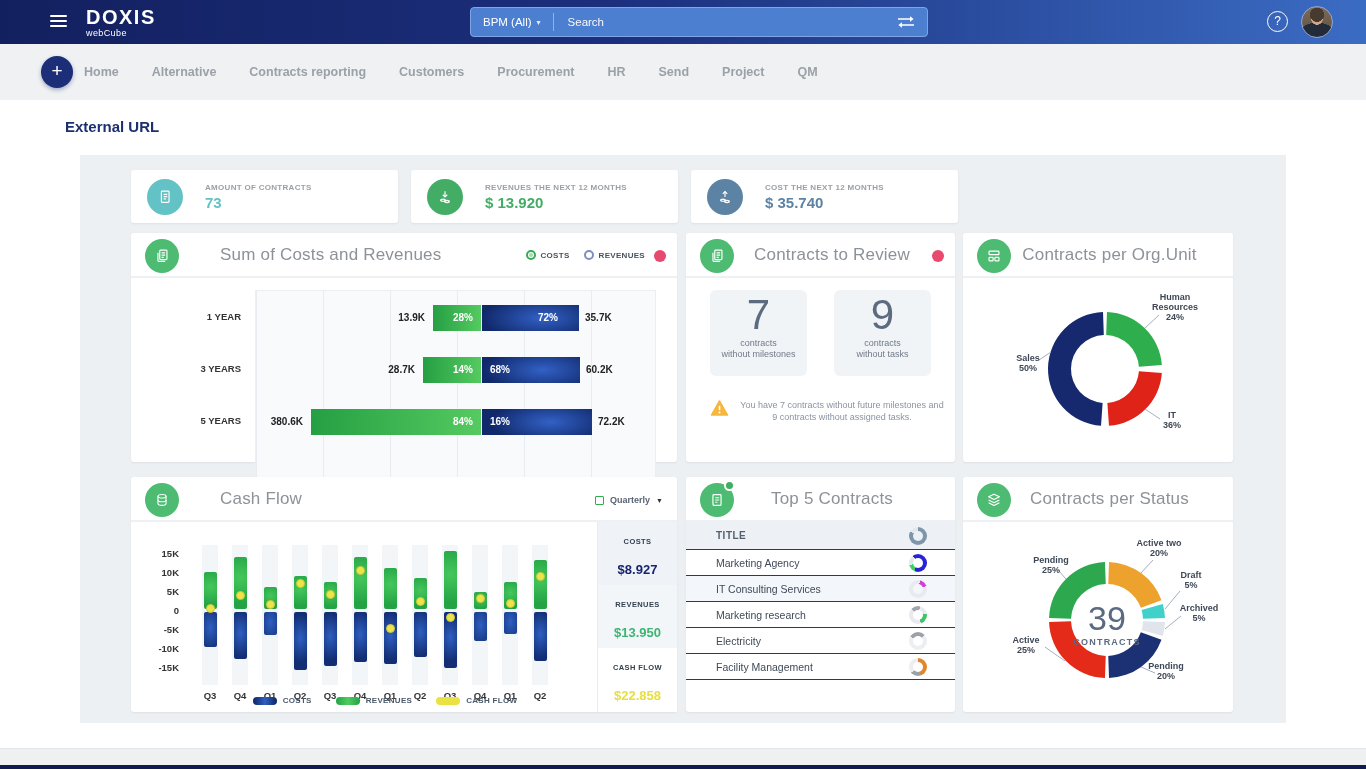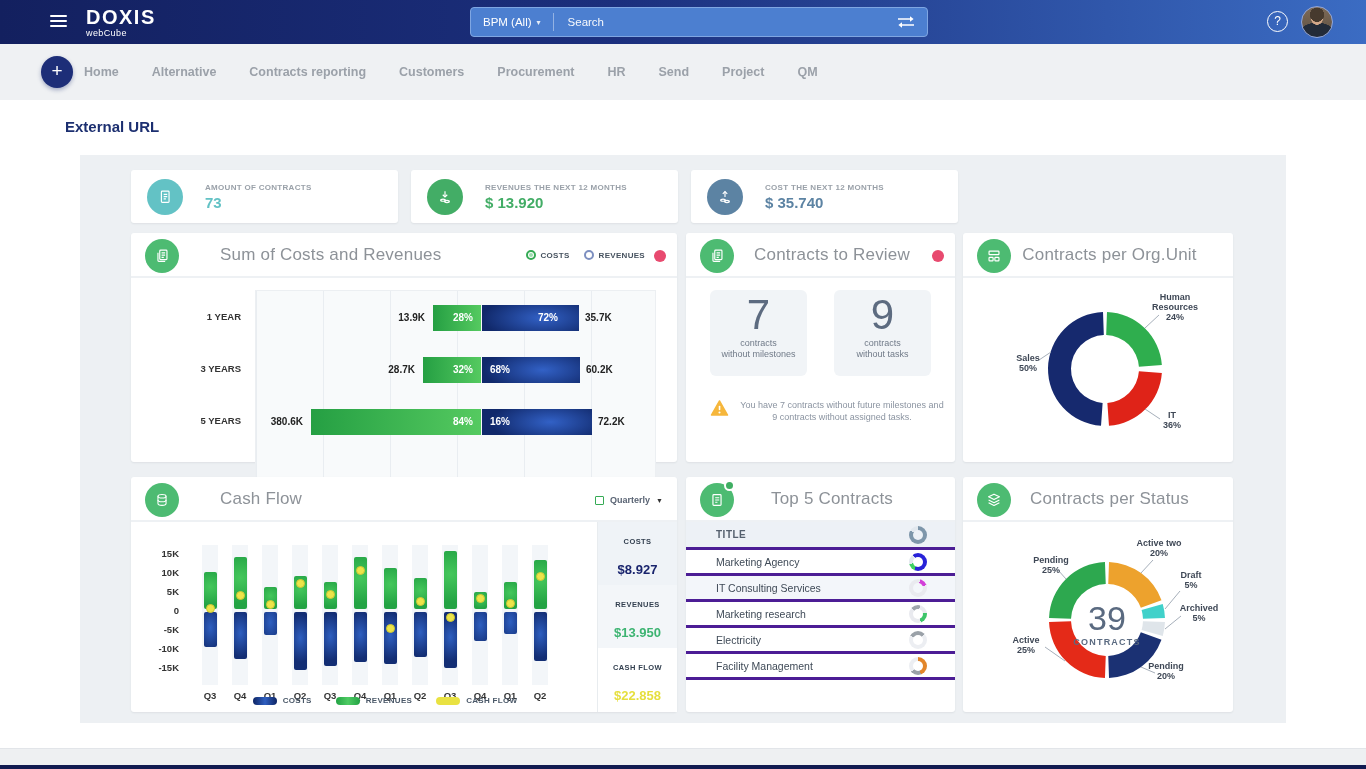--- a/index.html
+++ b/index.html
@@ -107,21 +107,21 @@
   .pill0{background:linear-gradient(90deg,#0e2564,#2f5fc0,#0e2564)}
   .pill1{background:linear-gradient(90deg,#23a344,#4ecb63,#23a344)}
   .pill2{background:#e9e242}
   .cfleg-item{display:flex;align-items:center;font-size:8px;font-weight:700;color:#4a5868;letter-spacing:.3px}
   .cfsummary{position:absolute;right:0;top:45px;width:80px;height:190px;border-left:1px solid #e8ecef}
   .cfcell{width:100%;text-align:center;padding-top:15px}
   .cfcell-label{font-size:7.5px;font-weight:700;color:#323f4f;letter-spacing:.4px}
   .cfcell-value{font-size:13px;font-weight:700;margin-top:16px}
   
   .t5rows{position:absolute;left:0;top:45px;width:100%}
-  .t5row{position:relative;height:26px;display:flex;align-items:center;border-bottom:3px solid #4c1d95;cursor:pointer}
+  .t5row{position:relative;height:26px;display:flex;align-items:center;border-bottom:1px solid #4c1d95;cursor:pointer}
   .t5row.hdr{height:28px;background:#edf1f6;cursor:default}
   .t5row.alt{background:#f3f6fa}
   .t5label{margin-left:30px;font-size:10.5px;color:#3f4a57;flex:1}
   .t5row.hdr .t5label{font-size:10px;font-weight:700;color:#55606e;letter-spacing:.5px}
   .ring{width:18px;height:18px;border-radius:50%;margin-right:28px;position:relative;flex:none}
   .ring::after{content:"";position:absolute;inset:4px;border-radius:50%;background:var(--hole,#fff)}
   .badge{position:absolute;left:38px;top:3px;width:11px;height:11px;border-radius:50%;
     background:#3fae62;border:2px solid #fff}
   
   .fstrip{position:absolute;left:0;top:748px;width:1366px;height:17px;background:#eef0f2;border-top:1px solid #e2e5e9}
@@ -252,21 +252,21 @@
         <div class="tbar g" style="left: 177px; width: 48px; top: 14px;"></div>
         <div class="tbar b" style="left: 226px; width: 97px; top: 14px;"></div>
         <div class="tv" style="right: 230px; top: 21px;">13.9K</div>
         <div class="tv" style="left: 329px; top: 21px;">35.7K</div>
         <div class="tp" style="left: 177px; width: 40px; text-align: right; top: 14px;">28%</div>
         <div class="tp" style="left: 234px; top: 14px; margin-left: 48px;">72%</div>
         <div class="tbar g" style="left: 167px; width: 58px; top: 66px;"></div>
         <div class="tbar b" style="left: 226px; width: 98px; top: 66px;"></div>
         <div class="tv" style="right: 240px; top: 73px;">28.7K</div>
         <div class="tv" style="left: 330px; top: 73px;">60.2K</div>
-        <div class="tp" style="left: 167px; width: 50px; text-align: right; top: 66px;">32%</div>
+        <div class="tp" style="left: 167px; width: 50px; text-align: right; top: 66px;">14%</div>
         <div class="tp" style="left: 234px; top: 66px;">68%</div>
         <div class="tbar g" style="left: 55px; width: 170px; top: 118px;"></div>
         <div class="tbar b" style="left: 226px; width: 110px; top: 118px;"></div>
         <div class="tv" style="right: 352px; top: 125px;">380.6K</div>
         <div class="tv" style="left: 342px; top: 125px;">72.2K</div>
         <div class="tp" style="left: 55px; width: 162px; text-align: right; top: 118px;">84%</div>
         <div class="tp" style="left: 234px; top: 118px;">16%</div>
       </div>
   </div>
 

